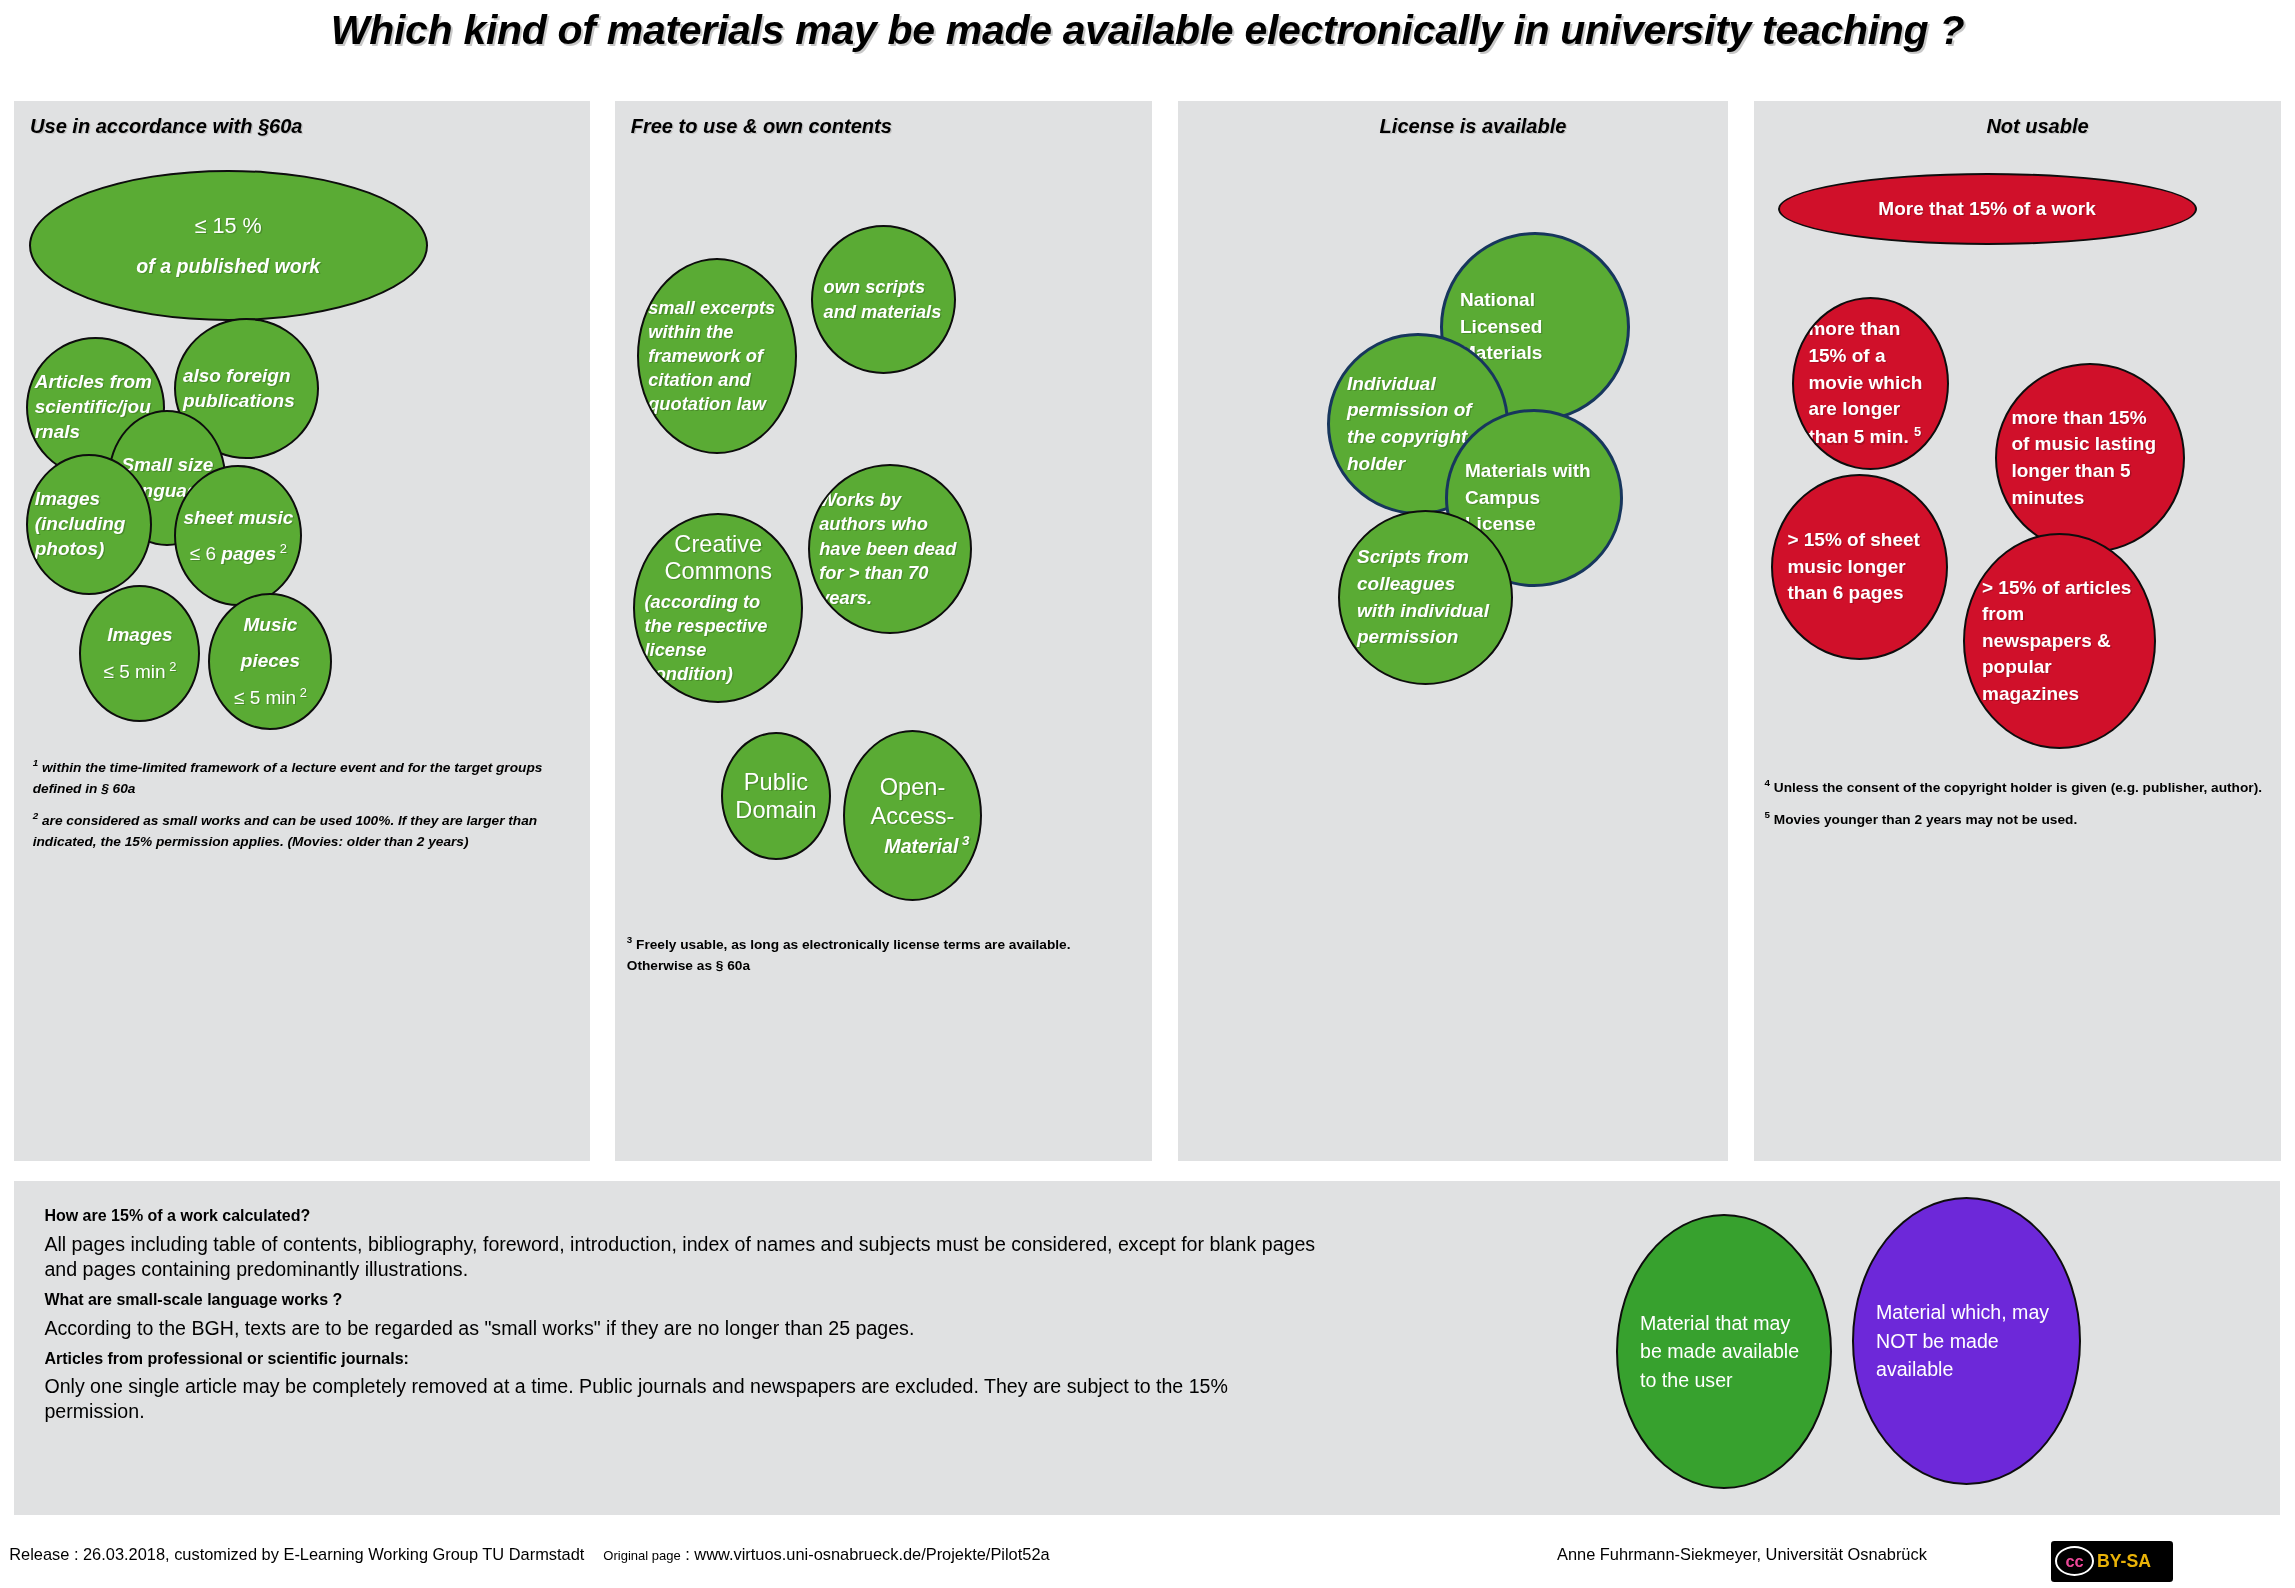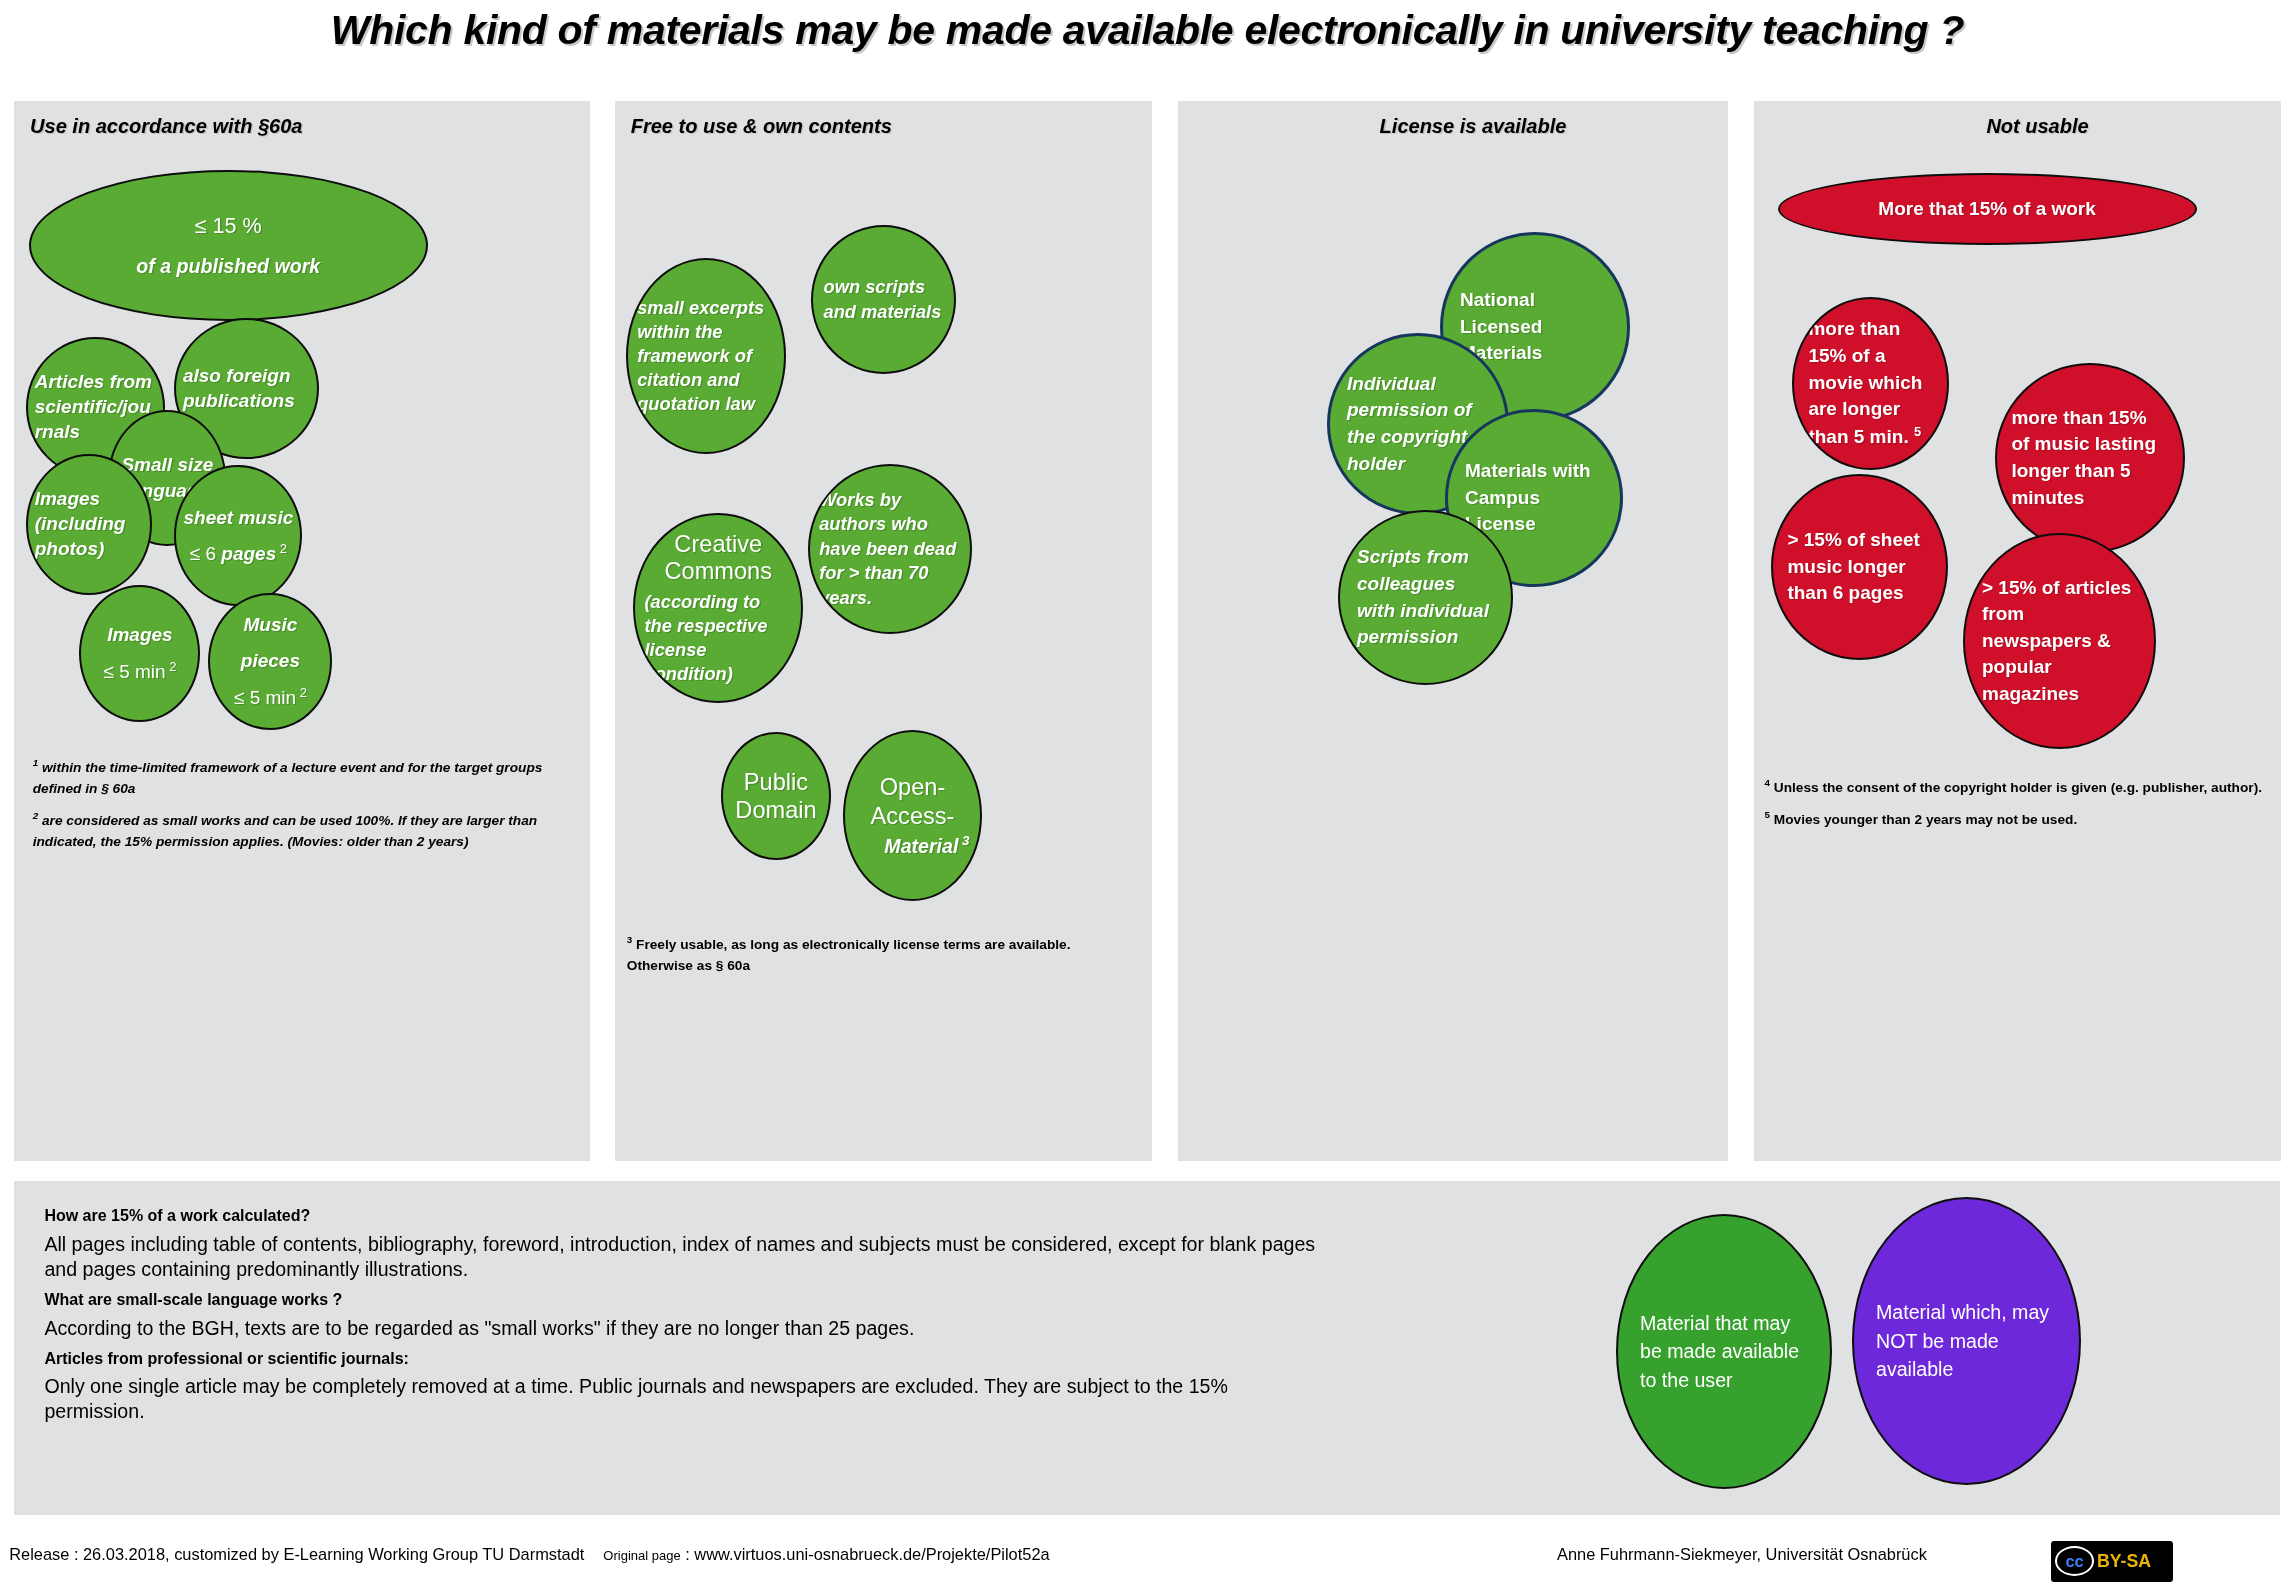--- a/index.html
+++ b/index.html
@@ -91,21 +91,21 @@
   #footer .left{position:absolute;left:9.2px;top:10.5px;font-size:16.4px;white-space:nowrap;}
   #footer .small-lbl{font-size:13px;}
   #footer .right{position:absolute;left:1557px;top:10.5px;font-size:16.4px;white-space:nowrap;}
   #cc-badge{
     position:absolute;left:2051px;top:6.5px;width:118px;height:37px;
     background:#000;border:2.6px solid #000;border-radius:3.3px;
     display:flex;align-items:center;justify-content:flex-start;
   }
   #cc-badge .cc{
     width:39px;height:30px;margin-left:2px;border-radius:50%;
-    background:#000;border:2.6px solid #ffffff;color:#3b82f6;
+    background:#000;border:2.6px solid #ffffff;color:#ec4899;
     display:flex;align-items:center;justify-content:center;
     font-size:16.4px;font-weight:bold;box-sizing:border-box;
   }
   #cc-badge .bysa{color:#eab308;font-size:17.7px;font-weight:bold;margin-left:3px;}
   .sup{font-size:.68em;vertical-align:super;}
 </style>
 </head>
 <body>
 
 <div class="page">
@@ -155,21 +155,21 @@
       <div class="fn">
         <span class="num">2</span>
         <span>are considered as small works and can be used 100%. If they are larger than indicated, the 15% permission applies. (Movies: older than 2 years)</span>
       </div>
     </div>
   </div>
 
   <div class="column" id="col-2">
     <div class="col-title">Free to use &amp; own contents</div>
 
-    <div class="bubble green it" style="left:11px;top:157px;width:160px;height:196px;font-size:18.3px;line-height:1.32;">
+    <div class="bubble green it" style="left:22px;top:157px;width:160px;height:196px;font-size:18.3px;line-height:1.32;">
       <span class="txt" style="padding:0 9.2px;">small excerpts within the framework of citation and quotation law</span>
     </div>
 
     <div class="bubble green it" style="left:196px;top:124px;width:145px;height:149px;font-size:18.3px;line-height:1.34;">
       <span class="txt" style="padding:0 10.5px;">own scripts and materials</span>
     </div>
 
     <div class="bubble green" style="left:18.3px;top:412px;width:170px;height:190px;font-size:18.3px;line-height:1.3;">
       <span class="txt" style="padding:0 9.2px;">
         <span class="reg" style="font-size:23.6px;display:block;text-align:center;line-height:1.15;">Creative Commons</span>

